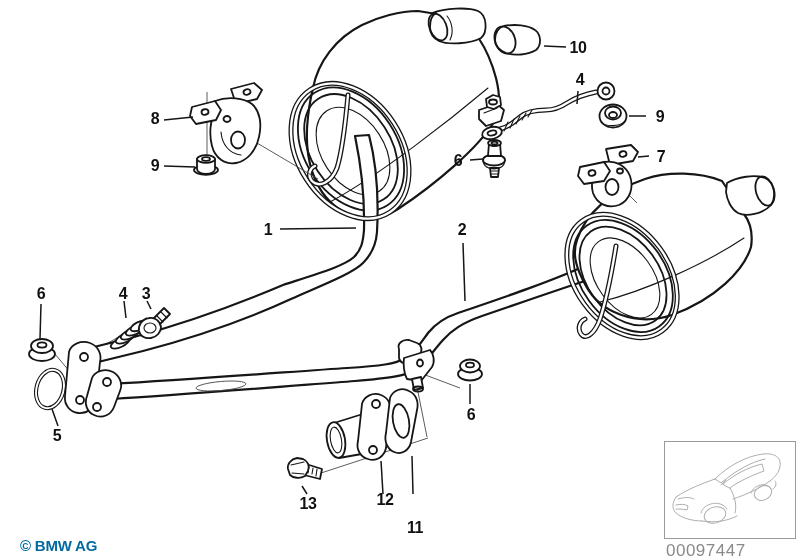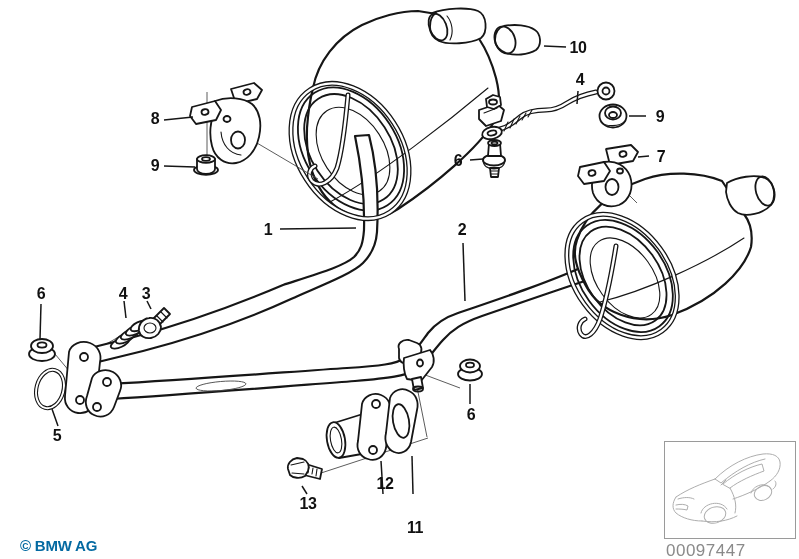--- a/index.html
+++ b/index.html
@@ -319,21 +319,21 @@
   <div class="co" style="left:146px;top:294px">3</div>
   <div class="co" style="left:123px;top:294px">4</div>
   <div class="co" style="left:57px;top:436px">5</div>
   <div class="co" style="left:41px;top:294px">6</div>
   <div class="co" style="left:471px;top:415px">6</div>
   <div class="co" style="left:661px;top:157px">7</div>
   <div class="co" style="left:155px;top:119px">8</div>
   <div class="co" style="left:155px;top:166px">9</div>
   <div class="co" style="left:578px;top:48px">10</div>
   <div class="co" style="left:415px;top:528px">11</div>
-  <div class="co" style="left:385px;top:484px">12</div>
+  <div class="co" style="left:385px;top:500px">12</div>
   <div class="co" style="left:308px;top:504px">13</div>
   <div class="co" style="left:580px;top:80px">4</div>
   <div class="co" style="left:458px;top:161px">6</div>
   <div class="co" style="left:660px;top:117px">9</div>
 
   <div class="copyright">© BMW AG</div>
 
   <div class="thumb">
     <svg width="129" height="95" viewBox="0 0 129 95">
       <path class="car" d="M50,37 C 64,23 82,14 98,12 C 108,11 114,14 115,20 C 116,27 112,34 105,39"></path>

